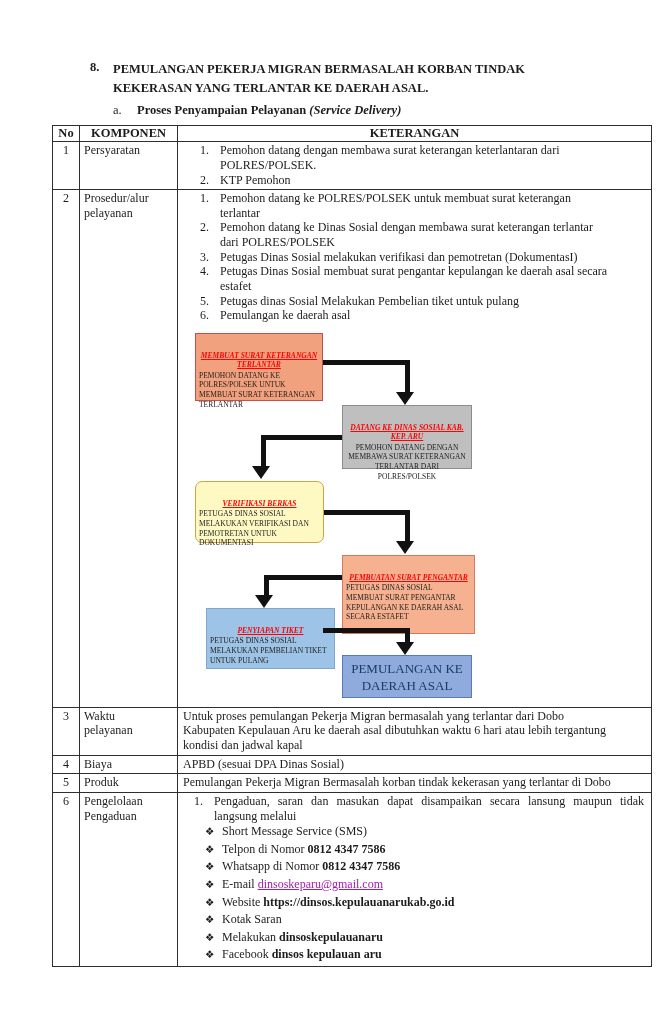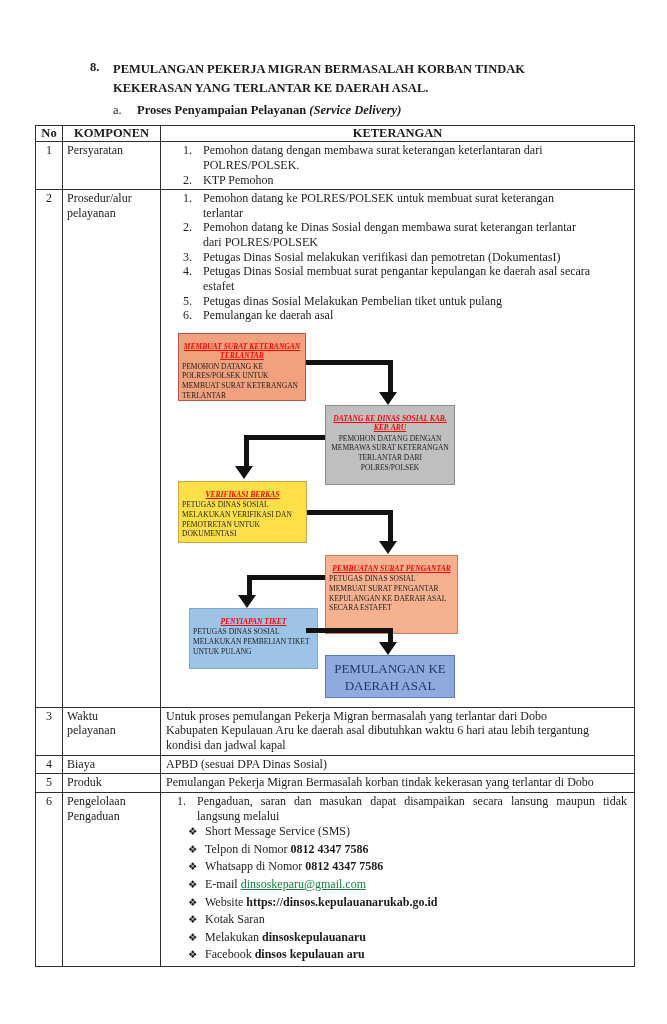--- a/index.html
+++ b/index.html
@@ -11,44 +11,44 @@
   
   .heading { position:absolute; left:90px; top:60px; display:flex; }
   .hnum { width:23px; font-size:12.5px; font-weight:bold; flex:none; }
   .htext { font-size:12.5px; font-weight:bold; line-height:1.5; }
   .sub { display:flex; margin-top:3px; }
   .subnum { width:24px; font-weight:normal; flex:none; }
   .subtitle b { font-weight:bold; }
   .subtitle i { font-style:italic; }
 
   
-  table.svc { position:absolute; left:35px; top:125px; width:599px;
+  table.svc { position:absolute; left:52px; top:125px; width:599px;
     border-collapse:collapse; table-layout:fixed; }
   .svc th, .svc td { border:1px solid #2e2e2e; vertical-align:top;
     font-size:12px; line-height:1.22; }
   .svc th { font-size:12.5px; font-weight:bold; text-align:center; padding:0 2px; height:15px; }
   td.no { text-align:center; padding:1px 2px; }
   td.komp { padding:1px 4px; white-space:pre-line;margin-top:28px; }
   td.ket { padding:1px 3px 2px 3px; }
 
   .oli { display:flex; margin-left:19px; }
   .onum { width:20px; flex:none; }
   .otxt { flex:1; white-space:pre-line; padding-right:4px; }
   .justify .otxt { text-align:justify; }
   .plain { white-space:pre-line; padding:0 2px; }
 
   
   .flow { position:relative; height:378px; margin-top:4px; }
-  .fbox { position:absolute; border:1px solid #888; box-sizing:border-box; padding:8px 3px; }
+  .fbox { position:absolute; border:1px solid #888; box-sizing:border-box; padding:17px 3px; }
   .ftitle { color:#FF0000; font-weight:bold; font-style:italic; text-decoration:underline;
     text-align:center; font-size:7.5px; line-height:1.25; }
   .fbody { font-size:7.5px; line-height:1.3; margin-top:1px; }
   .fbox.center .fbody { text-align:center; }
   .fb1 { left:14px;  top:6px;   width:128px; height:68px; }
-  .fb2 { left:161px; top:78px;  width:130px; height:80px; }
+  .fb2 { left:161px; top:78px;  width:130px; height:64px; }
   .fb3 { left:14px;  top:154px; width:129px; height:62px; }
   .fb4 { left:161px; top:228px; width:133px; height:79px; }
   .fb5 { left:13px;  top:281px; width:129px; height:61px;margin-left:12px; }
   .fb6 { left:161px; top:328px; width:130px; height:43px; padding-top:5px; }
   .ffinal { color:#1F3864; font-size:13px; line-height:1.3; text-align:center; }
 
   .ah { position:absolute; background:#111; height:5px; }
   .av { position:absolute; background:#111; width:5px; }
   .atri { position:absolute; width:0; height:0;
     border-left:9px solid transparent; border-right:9px solid transparent;
@@ -57,21 +57,21 @@
   .a2h { left:80px;  top:108px; width:81px; } .a2v { left:80px;  top:108px; height:33px; } .a2t { left:71px;  top:139px; }
   .a3h { left:143px; top:183px; width:86px; } .a3v { left:224px; top:183px; height:33px; } .a3t { left:215px; top:214px; }
   .a4h { left:83px;  top:248px; width:78px; } .a4v { left:83px;  top:248px; height:21px; } .a4t { left:74px;  top:268px; }
   .a5h { left:142px; top:301px; width:87px; } .a5v { left:224px; top:301px; height:15px; } .a5t { left:215px; top:315px; }
 
   
   .bli { display:flex; margin-left:24px; line-height:17.6px; }
   .bmark { width:17px; flex:none; font-family:"DejaVu Sans",sans-serif; font-size:10.5px; }
   .bpre { white-space:pre-wrap; }
   .bbold { font-weight:bold; white-space:pre-wrap; }
-  .blink { color:#15803d; text-decoration:underline; cursor:pointer; white-space:pre-wrap; }
+  .blink { color:#a21caf; text-decoration:underline; cursor:pointer; white-space:pre-wrap; }
 </style>
 </head>
 <body>
 
 <div>
 
   <div class="heading">
     <span class="hnum">8.</span>
     <div class="htext">
       <div>PEMULANGAN PEKERJA MIGRAN BERMASALAH KORBAN TINDAK</div>
@@ -165,21 +165,21 @@
 
             <div class="fbox fb2 center" style="background-color: rgb(191, 191, 191); border-color: rgb(140, 140, 140);">
               <div class="ftitle">DATANG KE DINAS SOSIAL KAB. KEP. ARU</div>
               <div class="fbody">PEMOHON DATANG DENGAN MEMBAWA SURAT KETERANGAN TERLANTAR DARI POLRES/POLSEK</div>
             </div>
 
             <div class="ah a2h"></div>
             <div class="av a2v"></div>
             <div class="atri a2t"></div>
 
-            <div class="fbox fb3" style="background-color: #fde047; border-color: rgb(210, 164, 60);">
+            <div class="fbox fb3" style="background-color: #fef9c3; border-color: rgb(210, 164, 60); border-radius: 7px;">
               <div class="ftitle">VERIFIKASI BERKAS</div>
               <div class="fbody">PETUGAS DINAS SOSIAL MELAKUKAN VERIFIKASI DAN PEMOTRETAN UNTUK DOKUMENTASI</div>
             </div>
 
             <div class="ah a3h"></div>
             <div class="av a3v"></div>
             <div class="atri a3t"></div>
 
             <div class="fbox fb4" style="background-color: rgb(246, 177, 144); border-color: rgb(207, 123, 92);">
               <div class="ftitle">PEMBUATAN SURAT PENGANTAR</div>

